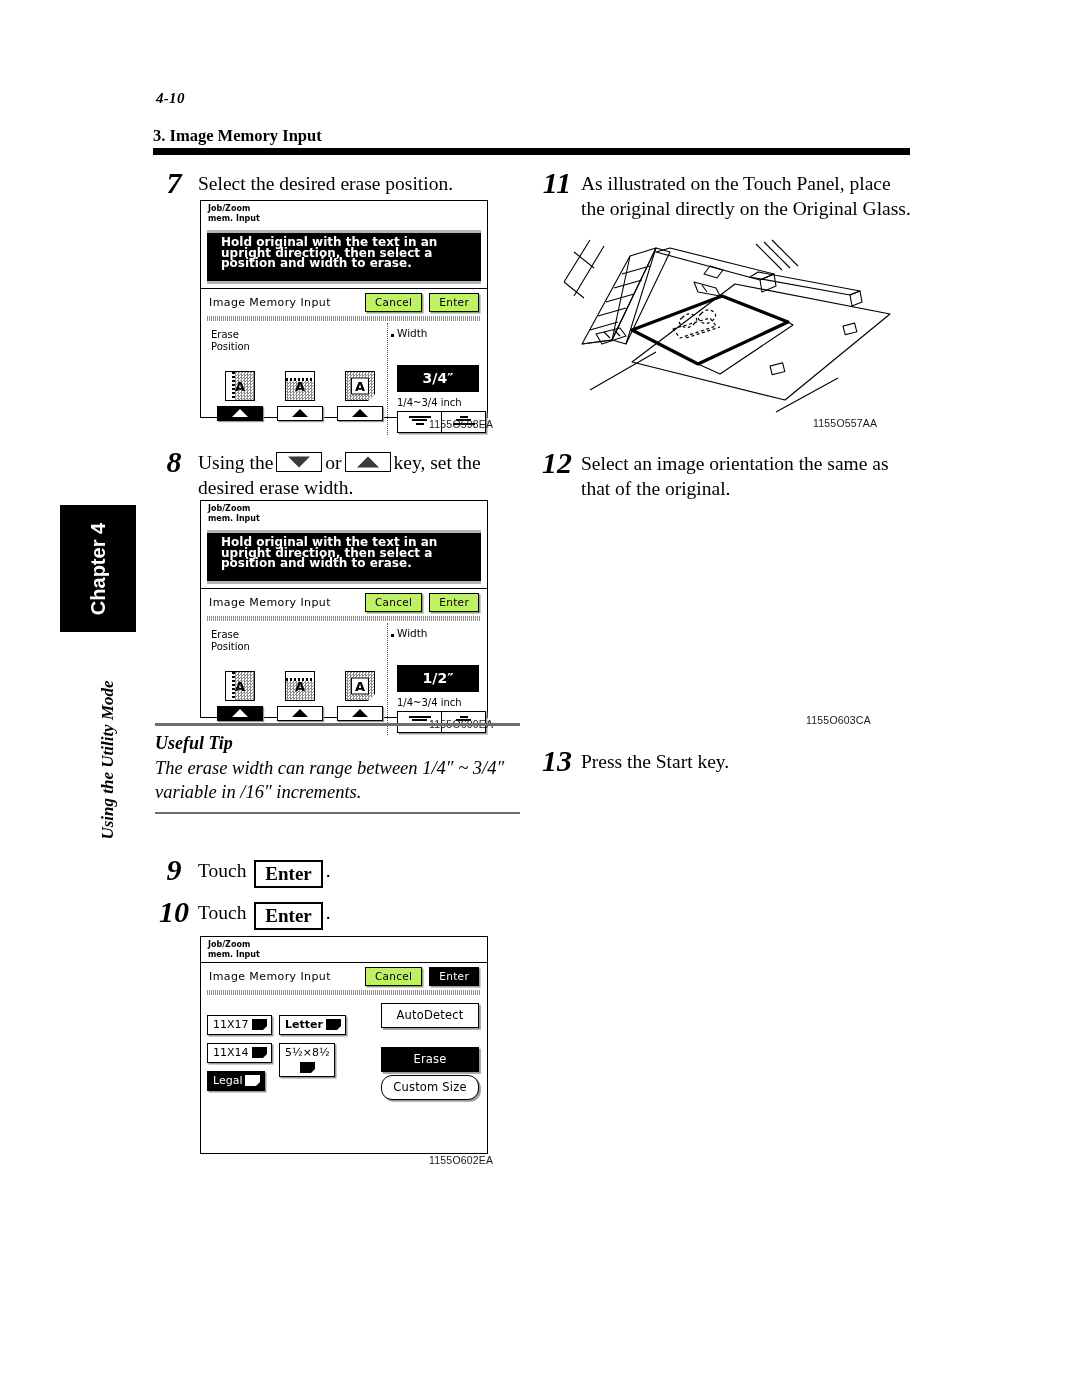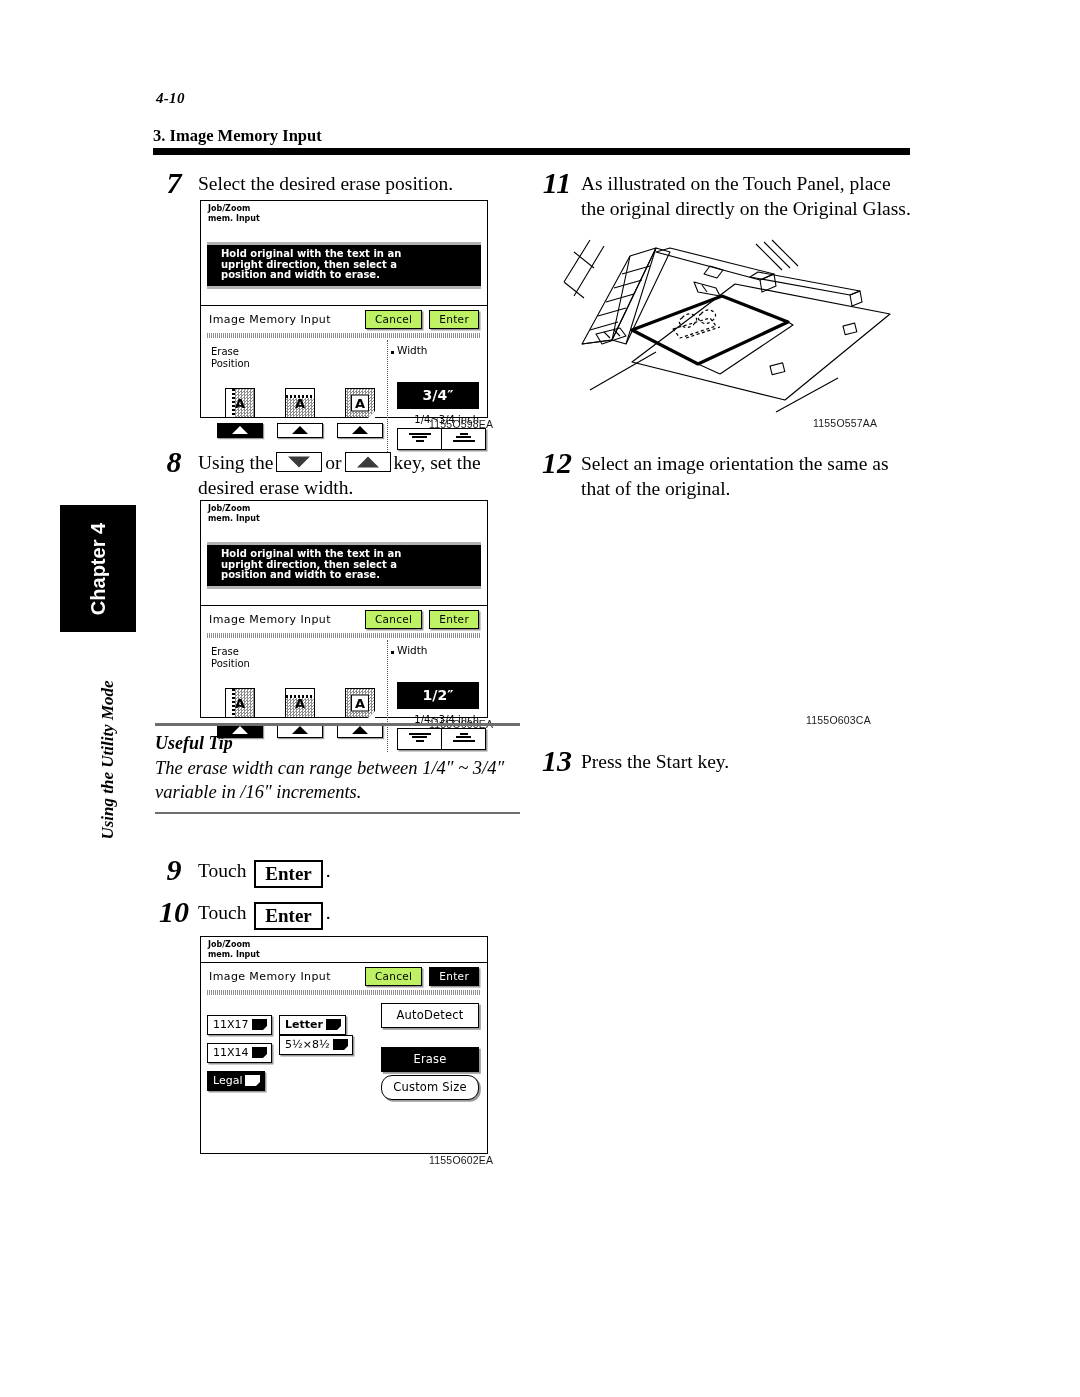--- a/index.html
+++ b/index.html
@@ -188,25 +188,25 @@
     font-family: "DejaVu Sans", sans-serif;
     font-weight: bold;
     font-size: 8px;
     line-height: 9.5px;
     padding: 3px 0 3px 7px;
     white-space: pre-line;
   }
   .lcd-msg {
     background: #000;
     color: #fff;
-    margin: 16px 6px;
-    padding: 4px 6px 5px 14px;
-    font-family: "DejaVu Sans", sans-serif;
-    font-weight: bold;
-    font-size: 10px;
+    margin: 4px 6px;
+    padding: 4px 6px 12px 14px;
+    font-family: "DejaVu Sans", sans-serif;
+    font-weight: bold;
+    font-size: 12px;
     line-height: 10.5px;
     white-space: pre-line;
     border-top: 3px solid #b3b3b3;
     border-bottom: 3px solid #b3b3b3;
   }
   .lcd-bar {
     display: flex;
     align-items: center;
     padding: 4px 8px 2px 8px;
     border-top: 1.4px solid #000;
@@ -331,21 +331,21 @@
     background: #000;
     color: #fff;
     text-align: center;
     font-family: "DejaVu Sans", sans-serif;
     font-weight: bold;
     font-size: 14px;
     padding: 5px 0 6px 0;
   }
   .width-range {
     position: absolute;
-    text-align: right;
+    text-align: left;
     font-family: "DejaVu Sans", sans-serif;
     font-size: 10px;
   }
   .width-keys {
     position: absolute;
     display: flex;
     border: 1.5px solid #000;
     background: #fff;
     box-shadow: 1.5px 1.5px 0 #9a9a9a;
   }
@@ -637,21 +637,21 @@
       <span class="land-ico"></span>
     </div>
     <div class="size-btn" style="left:78px; top:20px;font-weight:bold;">
       <span>Letter</span>
       <span class="land-ico"></span>
     </div>
     <div class="size-btn" style="left:6px; top:48px;">
       <span>11X14</span>
       <span class="land-ico"></span>
     </div>
-    <div class="size-btn" style="left:78px; top:40px;">
+    <div class="size-btn" style="left:78px; top:48px;flex-direction:column;">
       <span>5½×8½</span>
       <span class="land-ico"></span>
     </div>
     <div class="size-btn on" style="left:6px; top:76px;">
       <span>Legal</span>
       <span class="land-ico"></span>
     </div>
 
     <div class="side-btn" style="left:180px; top:8px; width:96px;">AutoDetect</div>
     <div class="side-btn on" style="left:180px; top:52px; width:96px;">Erase</div>

